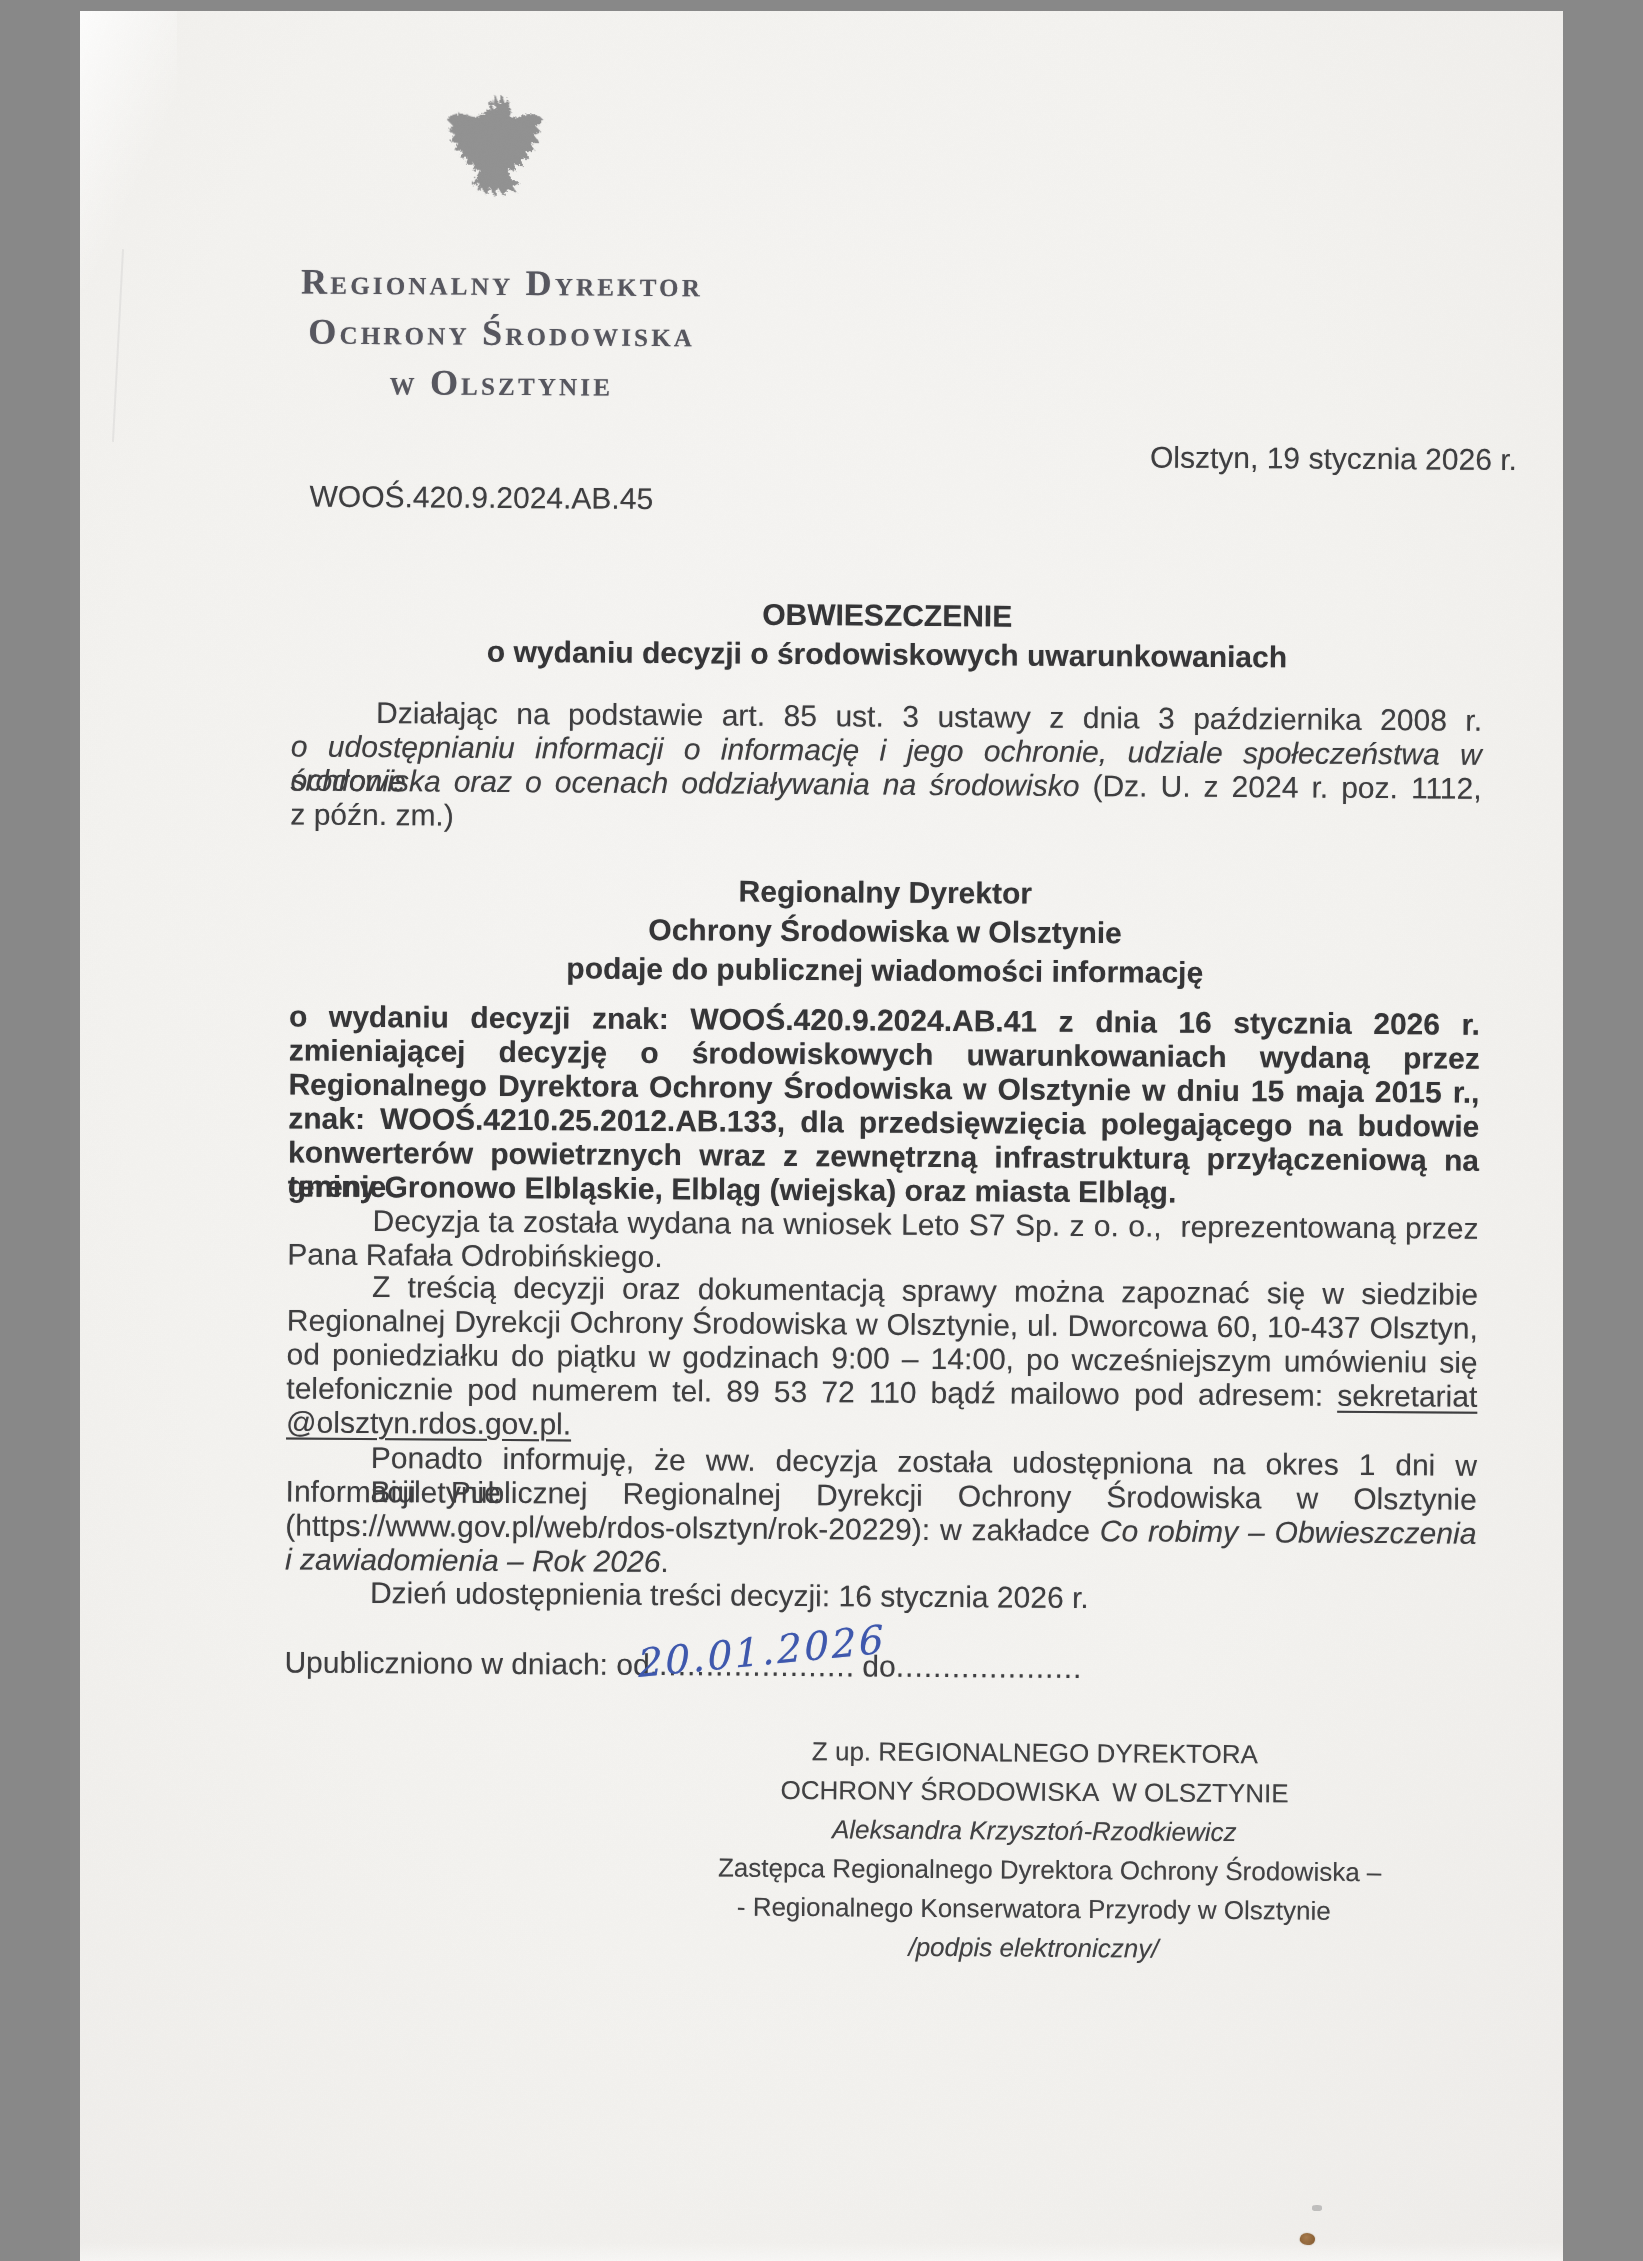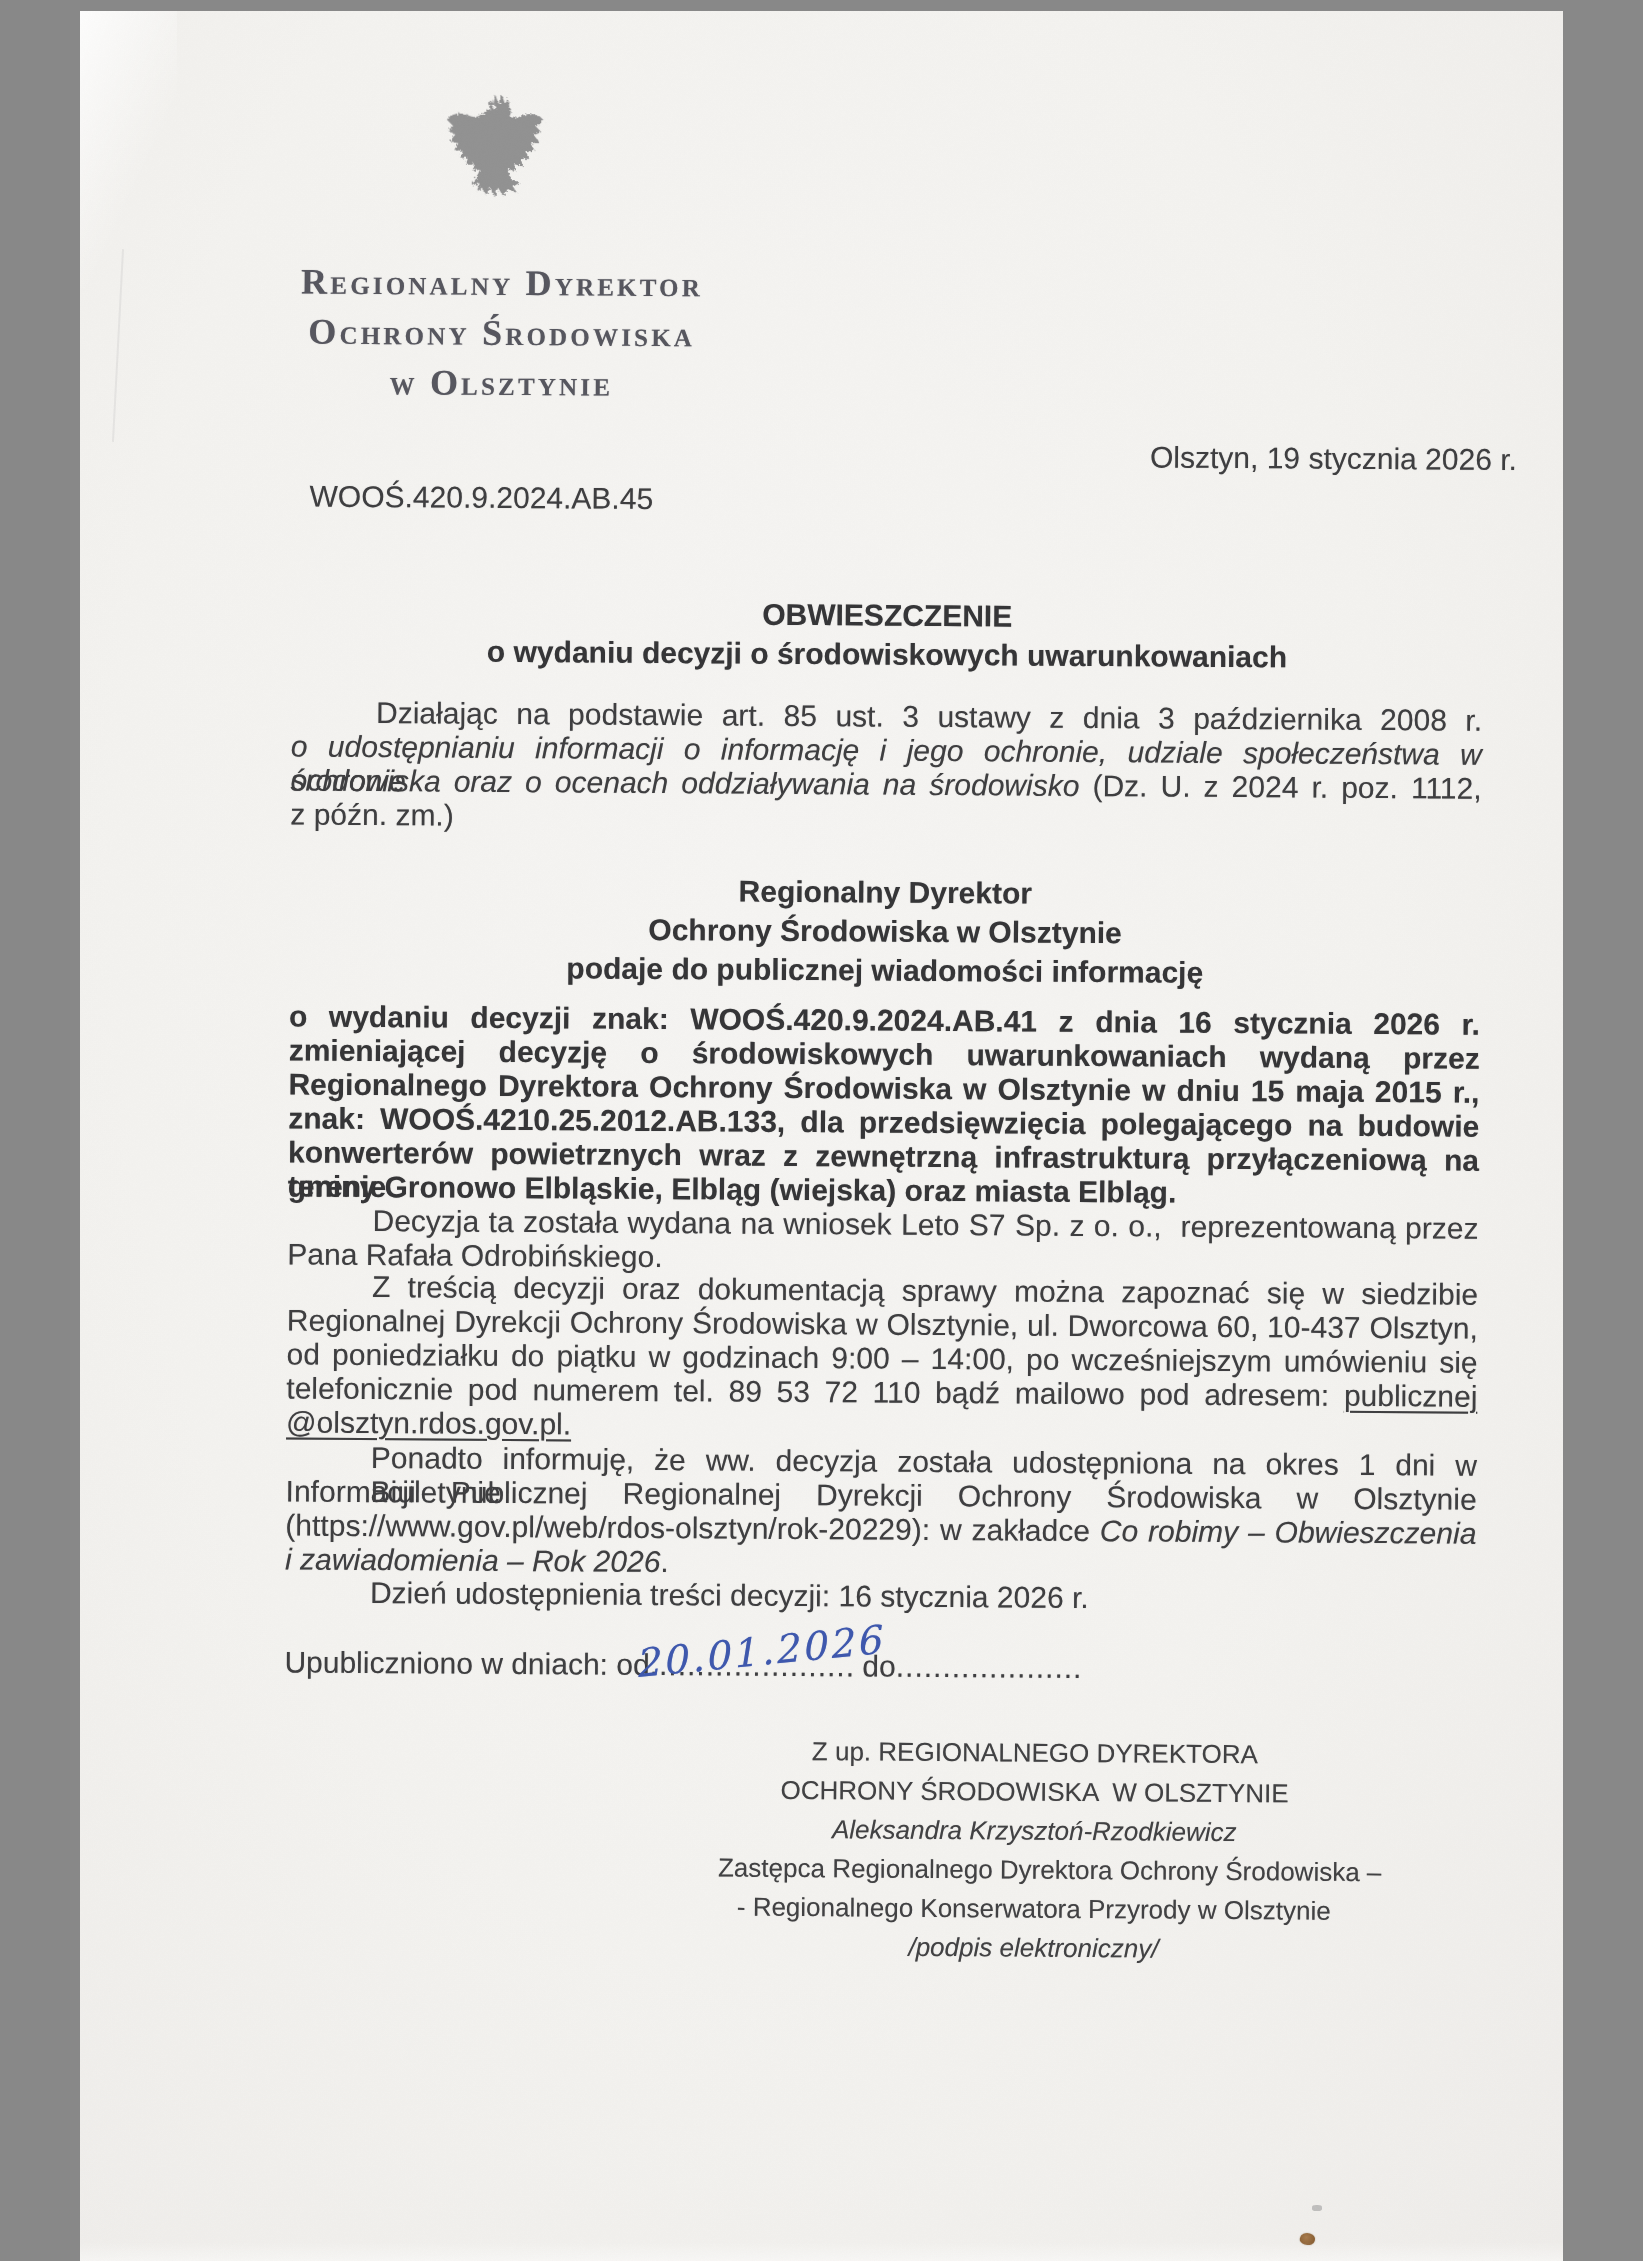--- a/index.html
+++ b/index.html
@@ -153,21 +153,21 @@
 
     <div class="col para applicant">
       <div class="jl ind"><span>Decyzja ta została wydana na wniosek Leto S7 Sp. z o. o.,&nbsp; reprezentowaną przez</span></div>
       <div class="ll"><span>Pana Rafała Odrobińskiego.</span></div>
     </div>
 
     <div class="col para access">
       <div class="jl ind"><span>Z treścią decyzji oraz dokumentacją sprawy można zapoznać się w siedzibie</span></div>
       <div class="jl"><span>Regionalnej Dyrekcji Ochrony Środowiska w Olsztynie, ul. Dworcowa 60, 10-437 Olsztyn,</span></div>
       <div class="jl"><span>od poniedziałku do piątku w godzinach 9:00 – 14:00, po wcześniejszym umówieniu się</span></div>
-      <div class="jl"><span>telefonicznie pod numerem tel. 89 53 72 110 bądź mailowo pod adresem:</span> <span class="u">publicznej</span></div>
+      <div class="jl"><span>telefonicznie pod numerem tel. 89 53 72 110 bądź mailowo pod adresem:</span> <span class="u">sekretariat</span></div>
       <div class="ll"><span class="u">@olsztyn.rdos.gov.pl.</span></div>
     </div>
 
     <div class="col para bip">
       <div class="jl ind"><span>Ponadto informuję, że ww. decyzja została udostępniona na okres 1 dni w Biuletynie</span></div>
       <div class="jl"><span>Informacji Publicznej Regionalnej Dyrekcji Ochrony Środowiska w Olsztynie</span></div>
       <div class="jl"><span>(https://www.gov.pl/web/rdos-olsztyn/rok-20229): w zakładce</span> <span class="it">Co robimy – Obwieszczenia</span></div>
       <div class="ll"><span class="it">i zawiadomienia – Rok 2026</span><span>.</span></div>
     </div>
 

